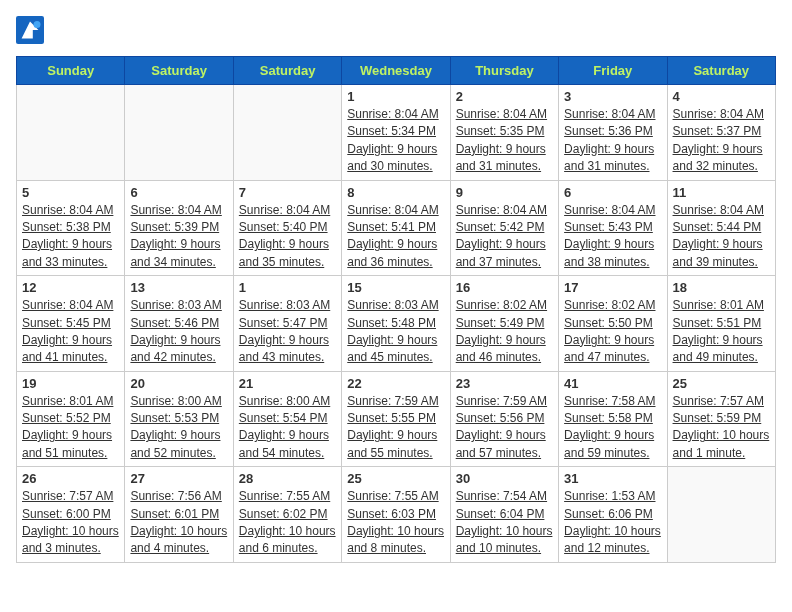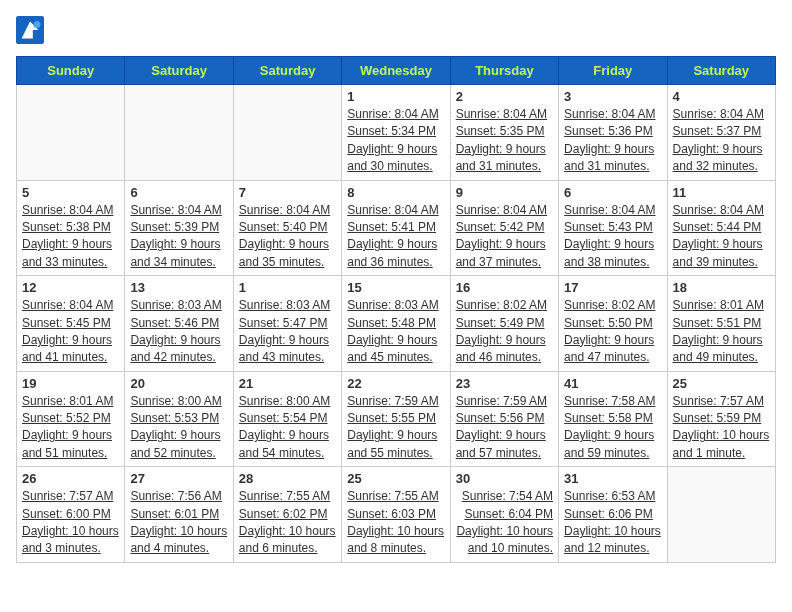--- a/index.html
+++ b/index.html
@@ -330,28 +330,28 @@
         </td>
         <td>
           <span class="day-number">25</span>
           <div class="day-info" style="white-space: pre-line;">Sunrise: 7:55 AM
 Sunset: 6:03 PM
 Daylight: 10 hours
 and 8 minutes.</div>
         </td>
         <td>
           <span class="day-number">30</span>
-          <div class="day-info" style="white-space: pre-line; text-align: right;">Sunrise: 7:54 AM
+          <div class="day-info" style="white-space: pre-line;">Sunrise: 7:54 AM
 Sunset: 6:04 PM
 Daylight: 10 hours
 and 10 minutes.</div>
         </td>
         <td>
           <span class="day-number">31</span>
-          <div class="day-info" style="white-space: pre-line;">Sunrise: 6:53 AM
+          <div class="day-info" style="white-space: pre-line;">Sunrise: 1:53 AM
 Sunset: 6:06 PM
 Daylight: 10 hours
 and 12 minutes.</div>
         </td>
         <td class="empty"></td>
       </tr>
     </tbody>
 </table>
 
 </body></html>

